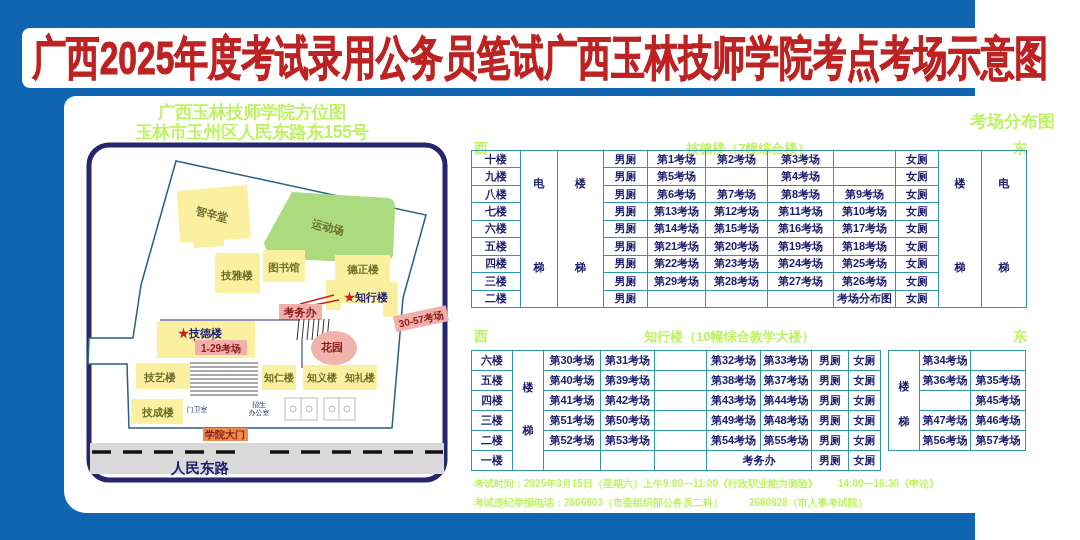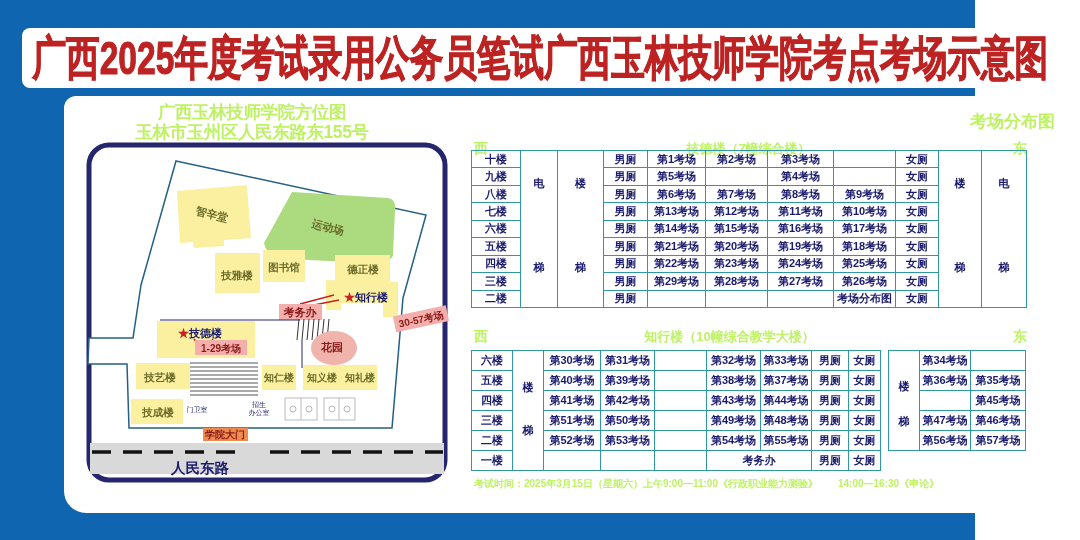--- a/index.html
+++ b/index.html
@@ -364,14 +364,15 @@
         </tr>
     <tr>
           <td>第56考场</td>
           <td>第57考场</td>
         </tr>
   </tbody>
     </table>
 
   <div class="abs navy" style="left:474px;top:477px;font-weight:bold;font-size:10px;white-space:nowrap;">考试时间：2025年3月15日（星期六）上午9:00—11:00《行政职业能力测验》<span style="display:inline-block;width:20px;"></span>14:00—16:30《申论》</div>
 
+  <div class="abs navy" style="left:474px;top:496px;font-weight:bold;font-size:10px;white-space:nowrap;">考试违纪举报电话：2806803（市委组织部公务员二科）<span style="display:inline-block;width:26px;"></span>2680828（市人事考试院）</div>
 
 </div>
 
 </body></html>

